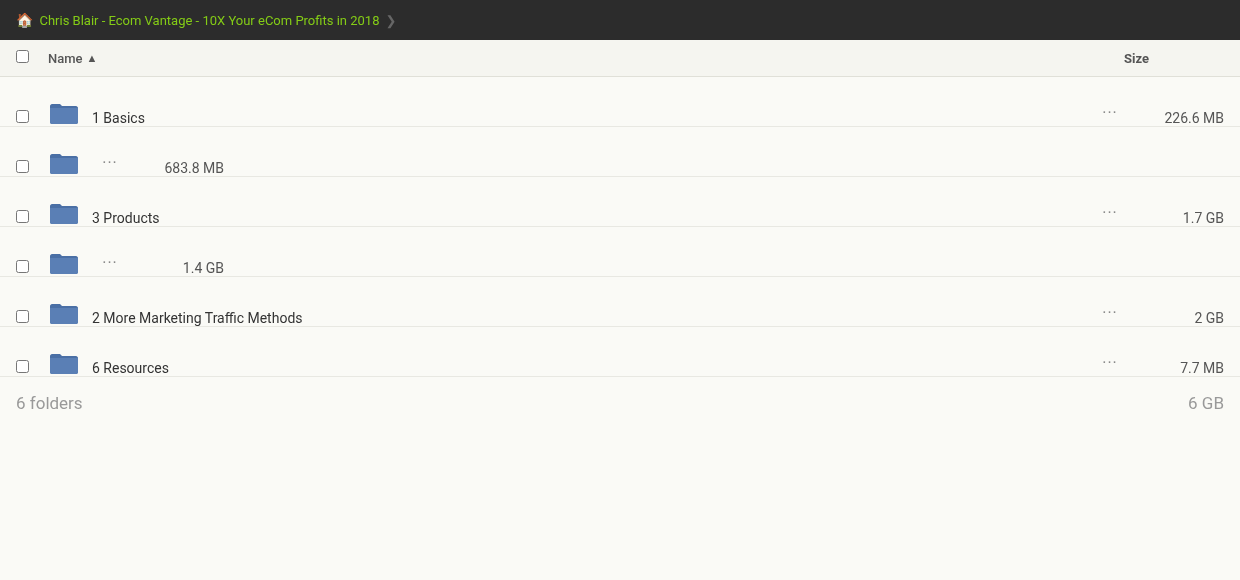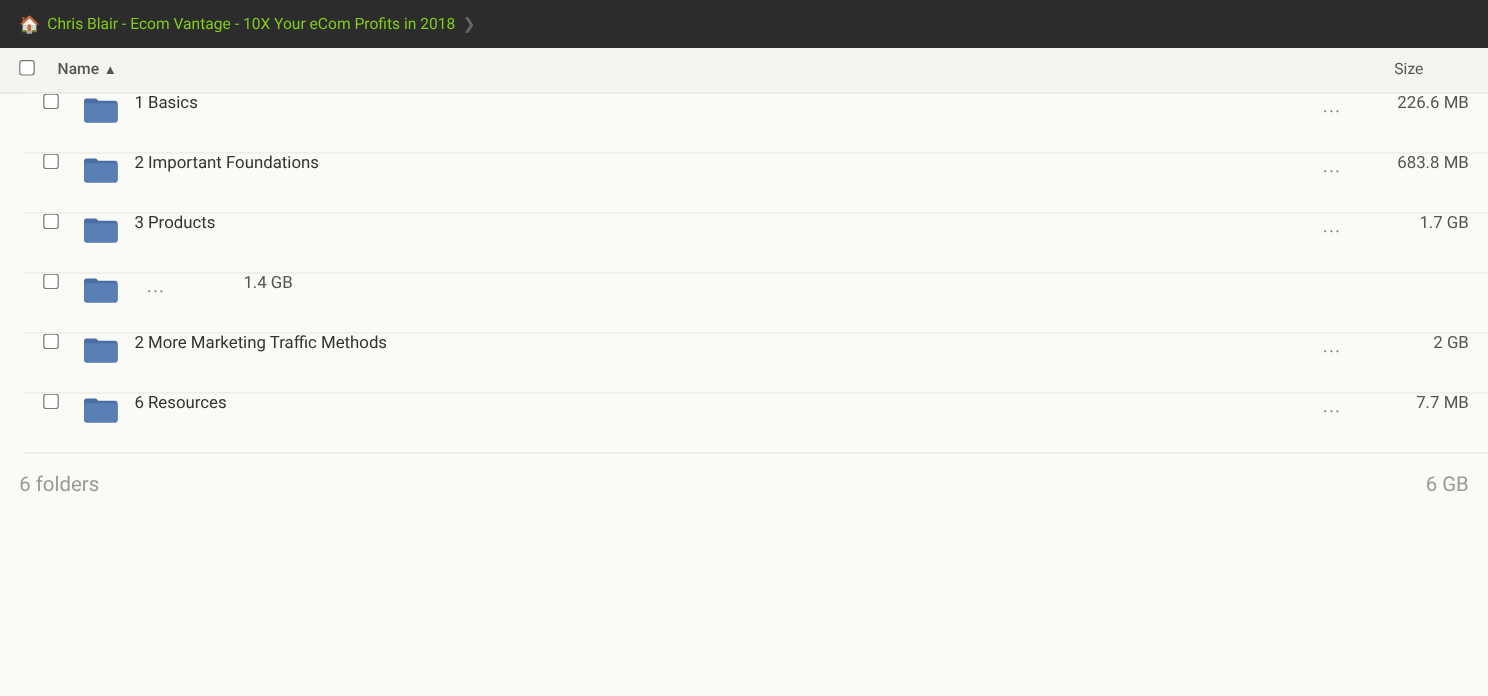--- a/index.html
+++ b/index.html
@@ -71,34 +71,33 @@
     }
 
     .sort-arrow {
       font-size: 11px;
       color: #555;
     }
 
     .header-size {
       font-size: 13px;
       color: #555;
-      font-weight: 400;
+      font-weight: 700;
       width: 100px;
-      text-align: center;
+      text-align: left;
     }
 
     .file-row {
       display: flex;
-      align-items: flex-start;
+      align-items: flex-end;
       padding: 0 16px;
       height: 50px;
       border-bottom: 1px solid #e8e8e2;
       background-color: #fafaf6;
       transition: background-color 0.1s;
-      margin-left: 20px;
     }
 
     .row-checkbox {
       width: 24px;
       margin-right: 8px;
       flex-shrink: 0;
     }
 
     .folder-icon {
       width: 32px;
@@ -188,21 +187,20 @@
       <div class="file-row">
       <div class="row-checkbox">
         <input type="checkbox" style="">
       </div>
       <div class="folder-icon">
         <svg viewBox="0 0 32 26" xmlns="http://www.w3.org/2000/svg">
           <path d="M2 6 C2 5 3 4 4 4 L12 4 L14 6 L28 6 C29 6 30 7 30 8 L30 22 C30 23 29 24 28 24 L4 24 C3 24 2 23 2 22 Z" fill="#4a6fa5"></path>
           <path d="M2 8 L30 8 L30 22 C30 23 29 24 28 24 L4 24 C3 24 2 23 2 22 Z" fill="#5a7fb5"></path>
         </svg>
       </div>
-      <div class="file-name">2 Important Foundations</div>
       <div class="more-btn" title="More options">···</div>
       <div class="file-size">683.8 MB</div>
     </div>
       <div class="file-row">
       <div class="row-checkbox">
         <input type="checkbox" style="">
       </div>
       <div class="folder-icon">
         <svg viewBox="0 0 32 26" xmlns="http://www.w3.org/2000/svg">
           <path d="M2 6 C2 5 3 4 4 4 L12 4 L14 6 L28 6 C29 6 30 7 30 8 L30 22 C30 23 29 24 28 24 L4 24 C3 24 2 23 2 22 Z" fill="#4a6fa5"></path>

